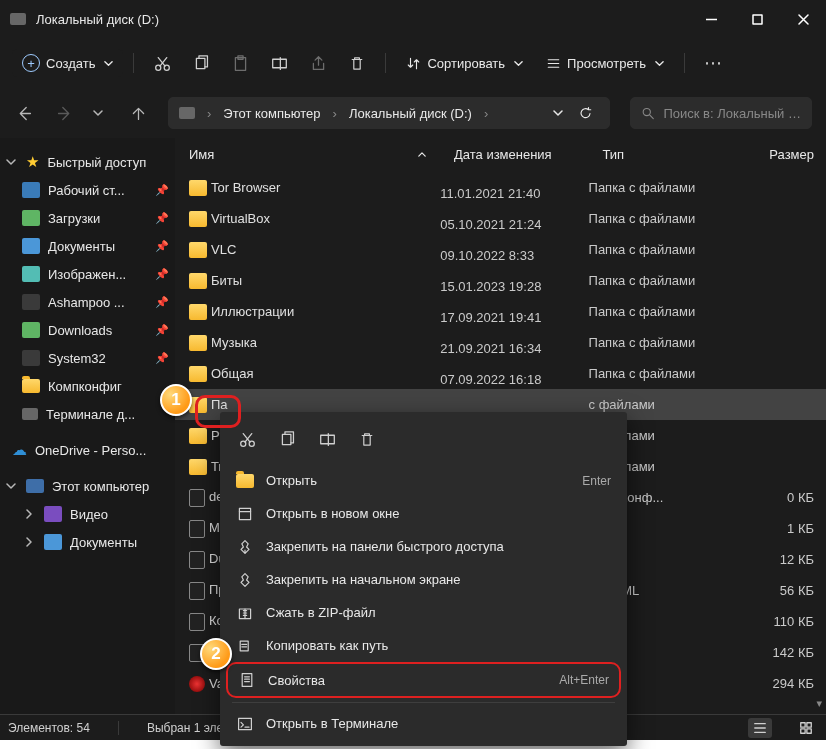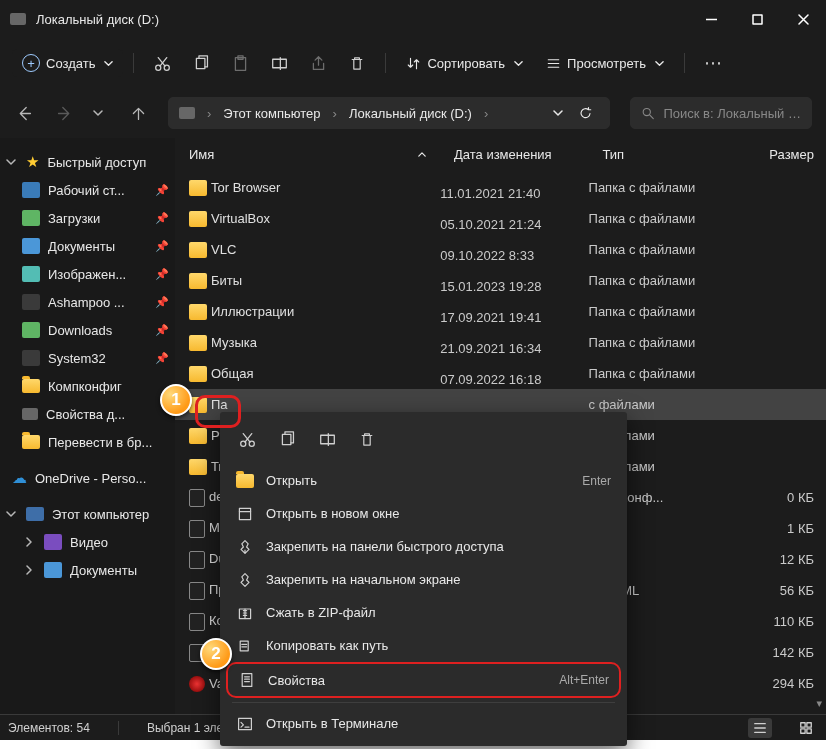--- a/index.html
+++ b/index.html
@@ -285,25 +285,21 @@
             <div class="side-icon" style="background:#3a3a3a;border-radius:2px;"></div>
             <span>System32</span>
             <span class="pin">📌</span>
           </div>
           <div class="side-item">
             <div class="side-icon folder-yellow"></div>
             <span>Компконфиг</span>
           </div>
           <div class="side-item">
             <div class="side-icon drive-icon"></div>
-            <span>Свойства д...</span>
-          </div>
-          <div class="side-item">
-            <div class="side-icon folder-yellow"></div>
-            <span>Перевести в бр...</span>
+            <span>Терминале д...</span>
           </div>
         </div>
 
       <div style="height:8px"></div>
       <div class="side-item" style="padding-left:12px">
         <span style="color:#2f8fd6;font-size:15px;">☁</span>
         <span>OneDrive - Perso...</span>
       </div>
       <div style="height:8px"></div>
       <div class="side-item root">

